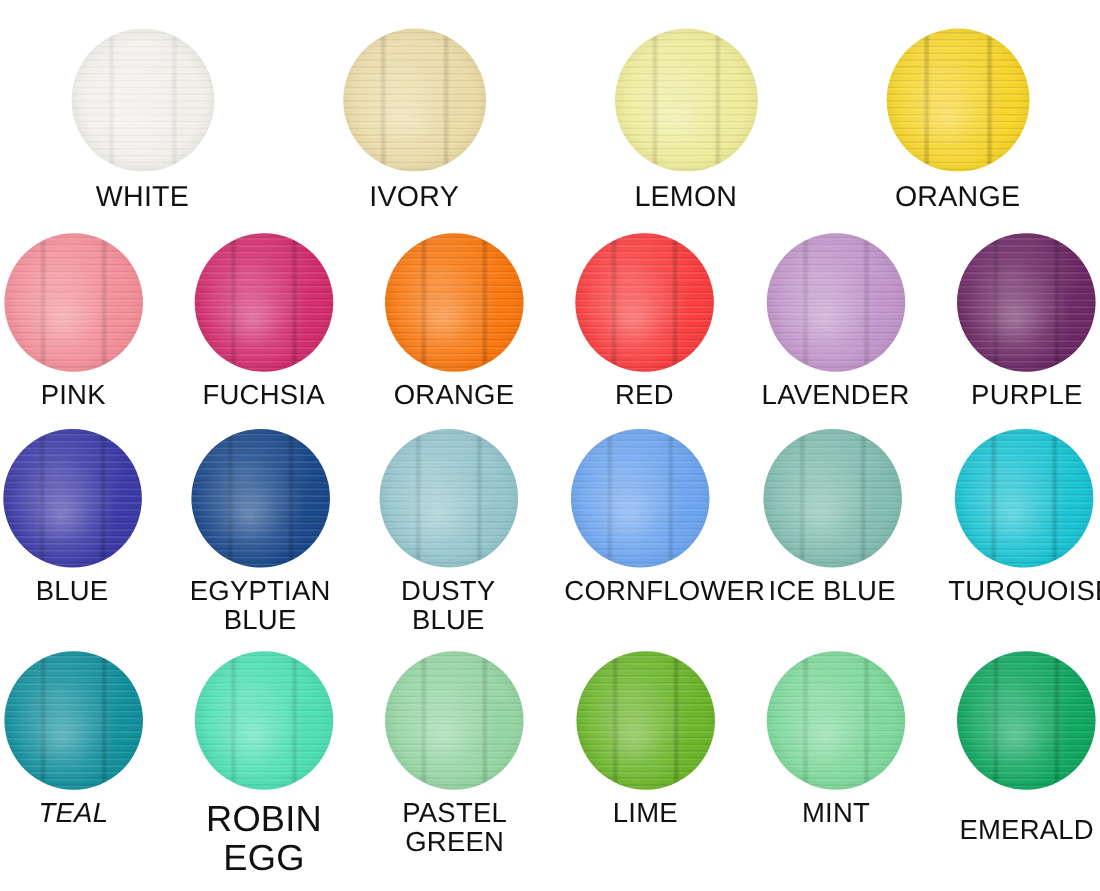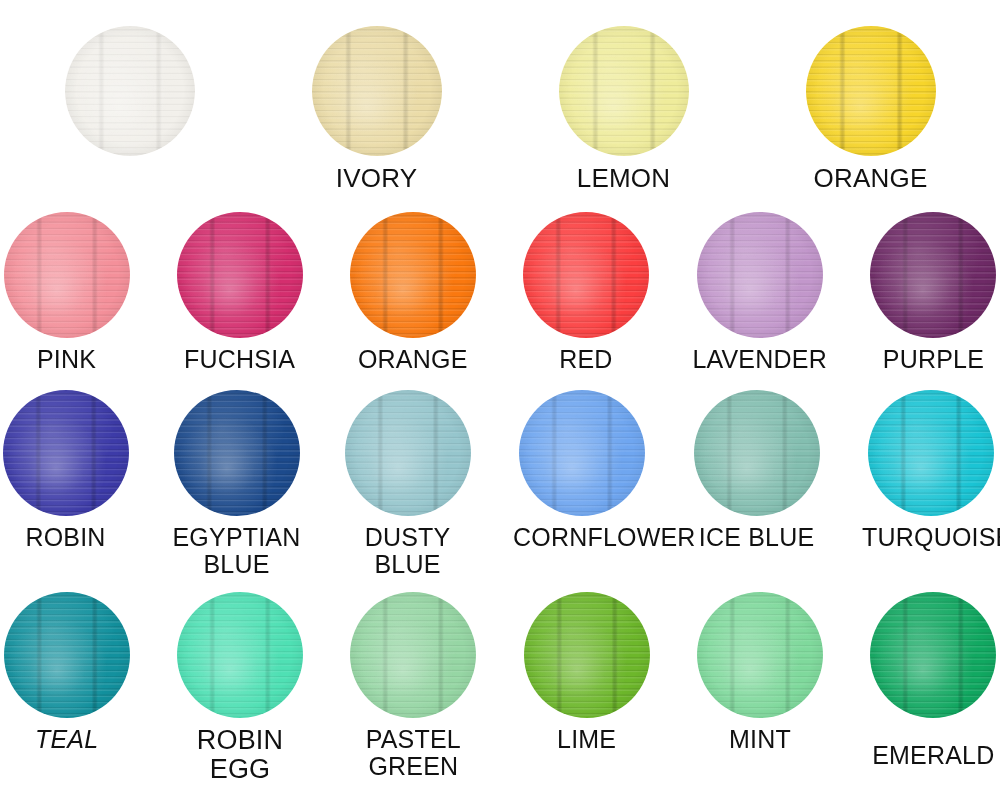--- a/index.html
+++ b/index.html
@@ -119,20 +119,21 @@
 <body>
 
 <div id="chart">
     <div class="swatch-row" style="top: 26px; gap: 105px;">
       <div class="swatch-cell" style="width: 142px;">
         <div class="lantern" style="width: 130px; height: 130px; background: rgb(242, 240, 235);">
           <div class="ribs-h" style="opacity: 0.45;"></div>
           <div class="ribs-v" style="opacity: 0.35;"></div>
           <div class="shade"></div>
         </div>
+        <div class="swatch-label" style="font-size: 26px; margin-top: 8px;">WHITE</div>
       </div>
       <div class="swatch-cell" style="width: 142px;">
         <div class="lantern" style="width: 130px; height: 130px; background: rgb(235, 220, 168);">
           <div class="ribs-h" style="opacity: 0.75;"></div>
           <div class="ribs-v" style="opacity: 0.7;"></div>
           <div class="shade"></div>
         </div>
         <div class="swatch-label" style="font-size: 26px; margin-top: 8px;">IVORY</div>
       </div>
       <div class="swatch-cell" style="width: 142px;">
@@ -202,21 +203,21 @@
         <div class="swatch-label" style="font-size: 25px; margin-top: 8px;">PURPLE</div>
       </div>
     </div>
     <div class="swatch-row" style="top: 390px; gap: 40px;">
       <div class="swatch-cell" style="width: 138px;">
         <div class="lantern" style="width: 126px; height: 126px; background: rgb(61, 59, 168);">
           <div class="ribs-h" style="opacity: 1;"></div>
           <div class="ribs-v" style="opacity: 1;"></div>
           <div class="shade"></div>
         </div>
-        <div class="swatch-label" style="font-size: 25px; margin-top: 8px;">ROBIN</div>
+        <div class="swatch-label" style="font-size: 25px; margin-top: 8px;">BLUE</div>
       </div>
       <div class="swatch-cell" style="width: 138px;">
         <div class="lantern" style="width: 126px; height: 126px; background: rgb(28, 74, 140);">
           <div class="ribs-h" style="opacity: 1;"></div>
           <div class="ribs-v" style="opacity: 1;"></div>
           <div class="shade"></div>
         </div>
         <div class="swatch-label" style="font-size: 25px; margin-top: 8px;">EGYPTIAN BLUE</div>
       </div>
       <div class="swatch-cell" style="width: 138px;">
@@ -260,21 +261,21 @@
           <div class="shade"></div>
         </div>
         <div class="swatch-label" style="font-size: 25px; margin-top: 8px; font-style: italic;">TEAL</div>
       </div>
       <div class="swatch-cell" style="width: 138px;">
         <div class="lantern" style="width: 126px; height: 126px; background: rgb(79, 224, 180);">
           <div class="ribs-h" style="opacity: 0.75;"></div>
           <div class="ribs-v" style="opacity: 0.7;"></div>
           <div class="shade"></div>
         </div>
-        <div class="swatch-label" style="font-size: 27px; margin-top: 8px;">ROBIN EGG</div>
+        <div class="swatch-label" style="font-size: 33px; margin-top: 8px;">ROBIN EGG</div>
       </div>
       <div class="swatch-cell" style="width: 138px;">
         <div class="lantern" style="width: 126px; height: 126px; background: rgb(150, 214, 164);">
           <div class="ribs-h" style="opacity: 0.75;"></div>
           <div class="ribs-v" style="opacity: 0.7;"></div>
           <div class="shade"></div>
         </div>
         <div class="swatch-label" style="font-size: 25px; margin-top: 8px;">PASTEL GREEN</div>
       </div>
       <div class="swatch-cell" style="width: 138px;">

